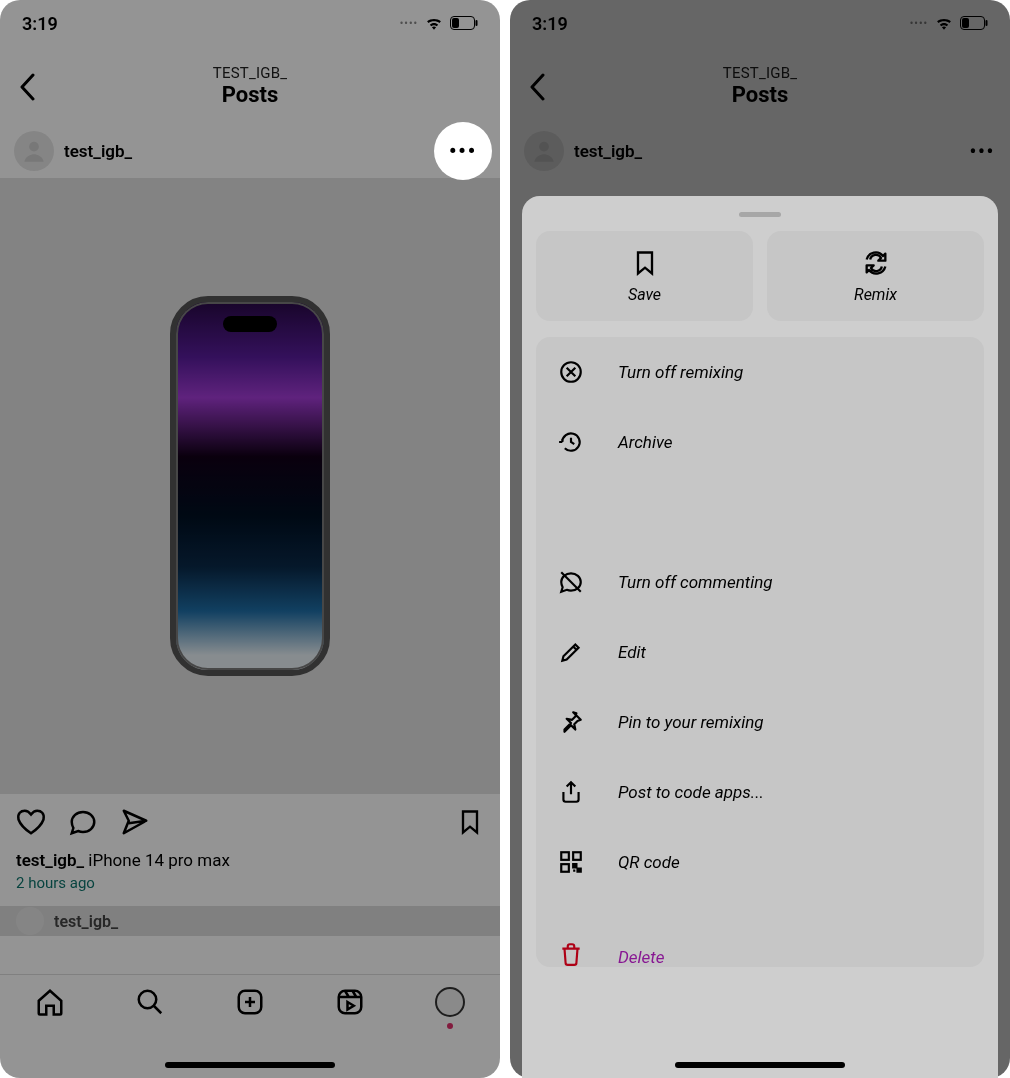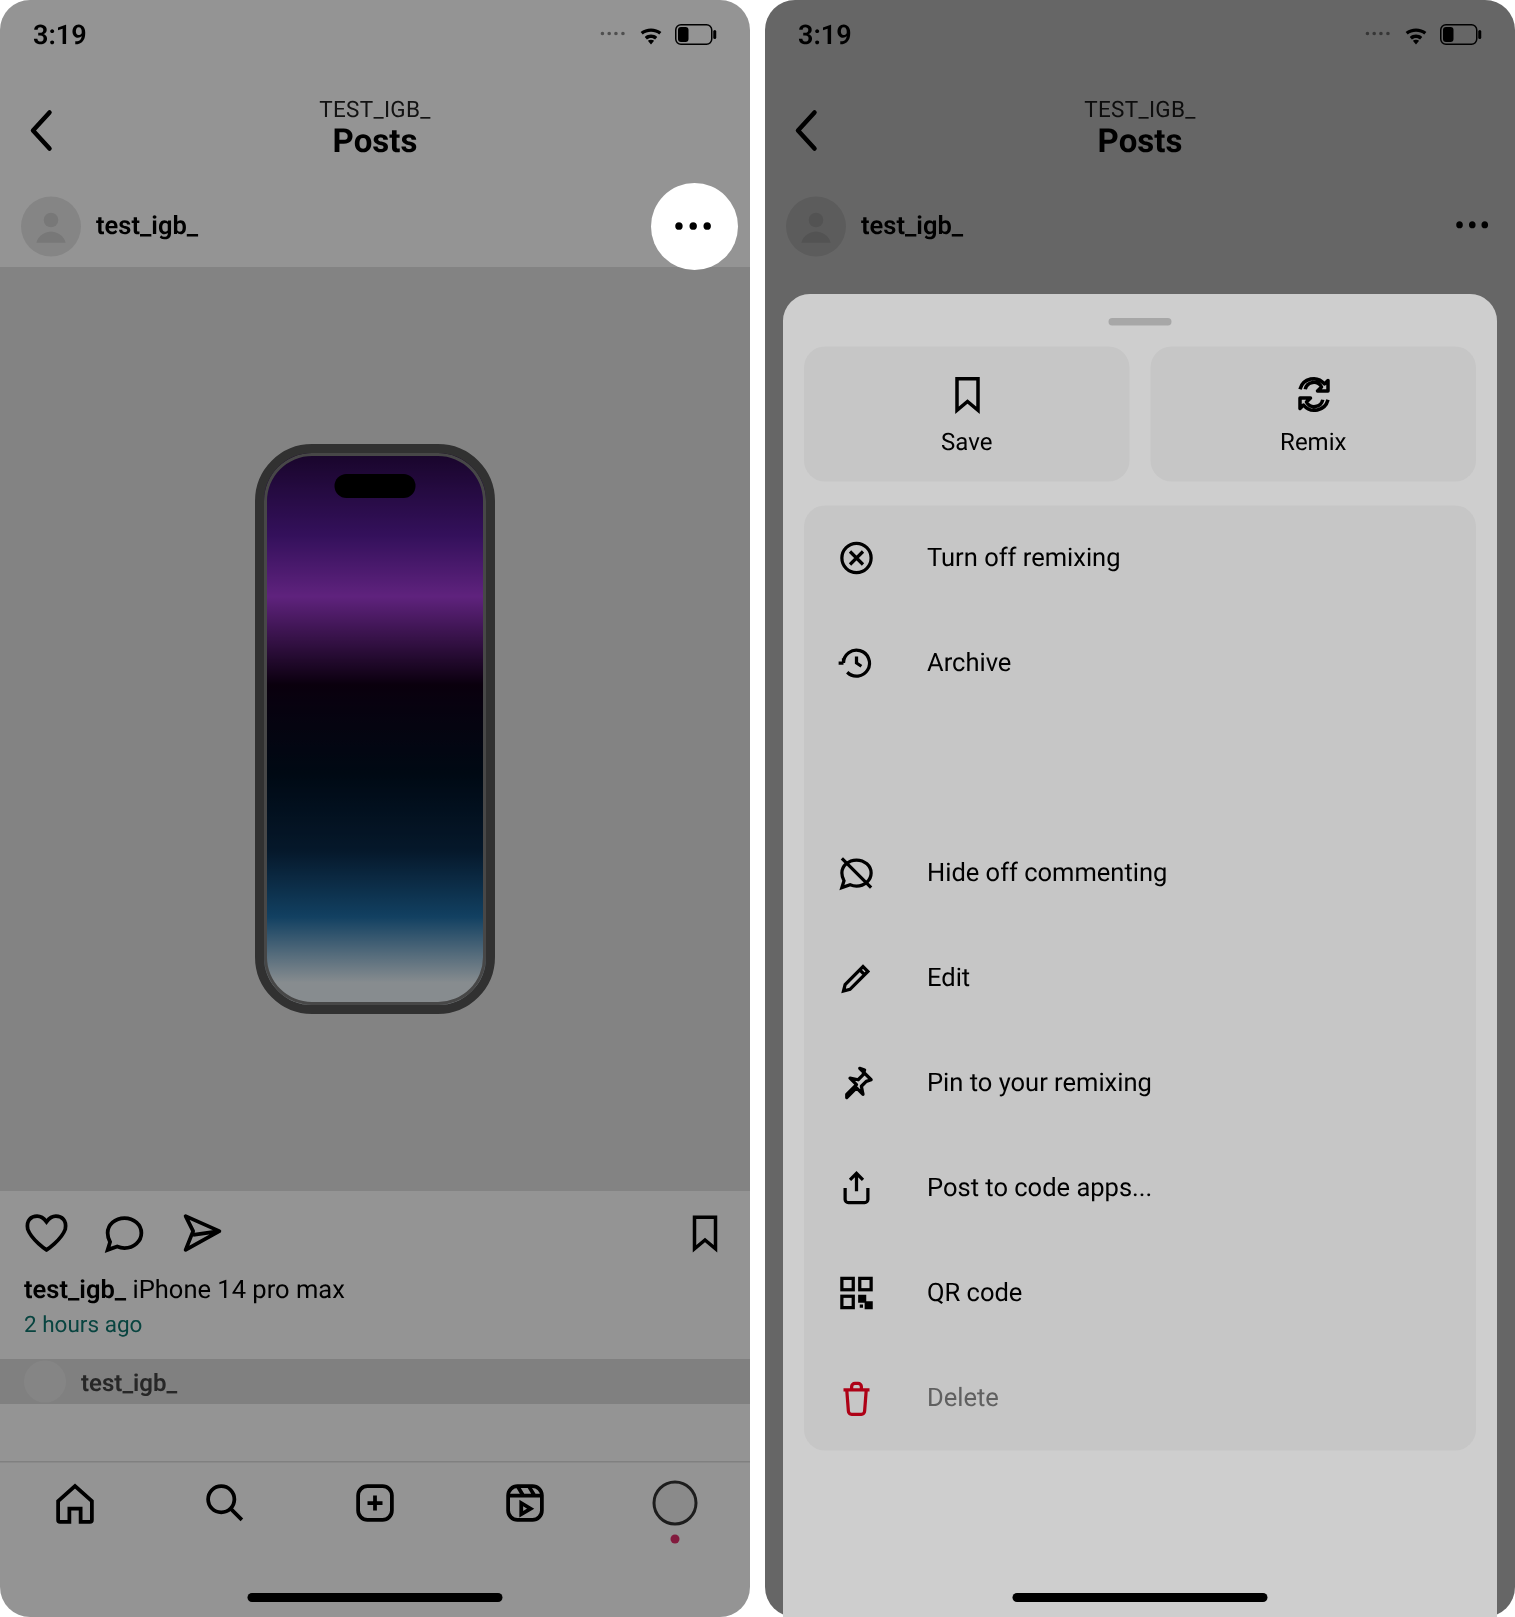--- a/index.html
+++ b/index.html
@@ -156,37 +156,38 @@
 
   
   .sheet {
     position:absolute;
     left:12px; right:12px; bottom:0;
     top: 196px;
     background:#f6f6f6;
     border-radius: 18px 18px 0 0;
     z-index: 55;
     padding: 10px 0 20px;
+    font-style: italic;
   }
   .grabber { width:42px;height:5px;border-radius:3px;background:#c7c7c7;margin:6px auto 14px;}
   .big-buttons {
     display:flex; gap:14px; padding: 0 14px 16px;
   }
   .big-btn {
     flex:1; height:90px; border-radius:14px; background:#ececec;
     display:flex;flex-direction:column;align-items:center;justify-content:center;gap:8px;
     font-size:16px;
   }
   .menu-list { background:#ececec; border-radius:14px; margin: 0 14px; overflow:hidden; }
   .menu-item {
     height:70px; display:flex;align-items:center; gap:32px;
     padding: 0 20px; font-size:17px;
   }
   .menu-icon { width:30px; display:flex;align-items:center;justify-content:center; }
-  .menu-item.danger { color:#737373; }
+  .menu-item.danger { color:#a21caf;align-items:flex-end; }
 
   
   .hl-row {
     position:absolute;
     left:24px; right:16px;
     height:72px;
     background:#fcfcfc;
     border-radius:12px;
     z-index:70;
     display:flex;align-items:center;gap:20px;padding:0 20px;
@@ -401,21 +402,21 @@
           <span class="menu-icon"></span>
             <span></span>
         </div>
         <div class="menu-item">
           <span class="menu-icon">
               <svg width="26" height="26" viewBox="0 0 24 24">
                 <path d="M21 12c0 4.4-4 8-9 8-1.4 0-2.7-.3-3.9-.8L3 21l1.3-4.2C3.5 15.3 3 13.7 3 12c0-4.4 4-8 9-8s9 3.6 9 8z" fill="none" stroke="#000" stroke-width="2"></path>
                 <path d="M3 3l18 18" stroke="#000" stroke-width="2"></path>
               </svg>
             </span>
-          <span>Hide off commenting</span>
+          <span>Turn off commenting</span>
         </div>
         <div class="menu-item">
           <span class="menu-icon">
               <svg width="26" height="26" viewBox="0 0 24 24">
                 <path d="M4 20l1-4L16 5l3 3L8 19l-4 1zM14 7l3 3" fill="none" stroke="#000" stroke-width="2"></path>
               </svg>
             </span>
           <span>Edit</span>
         </div>
         <div class="menu-item">

